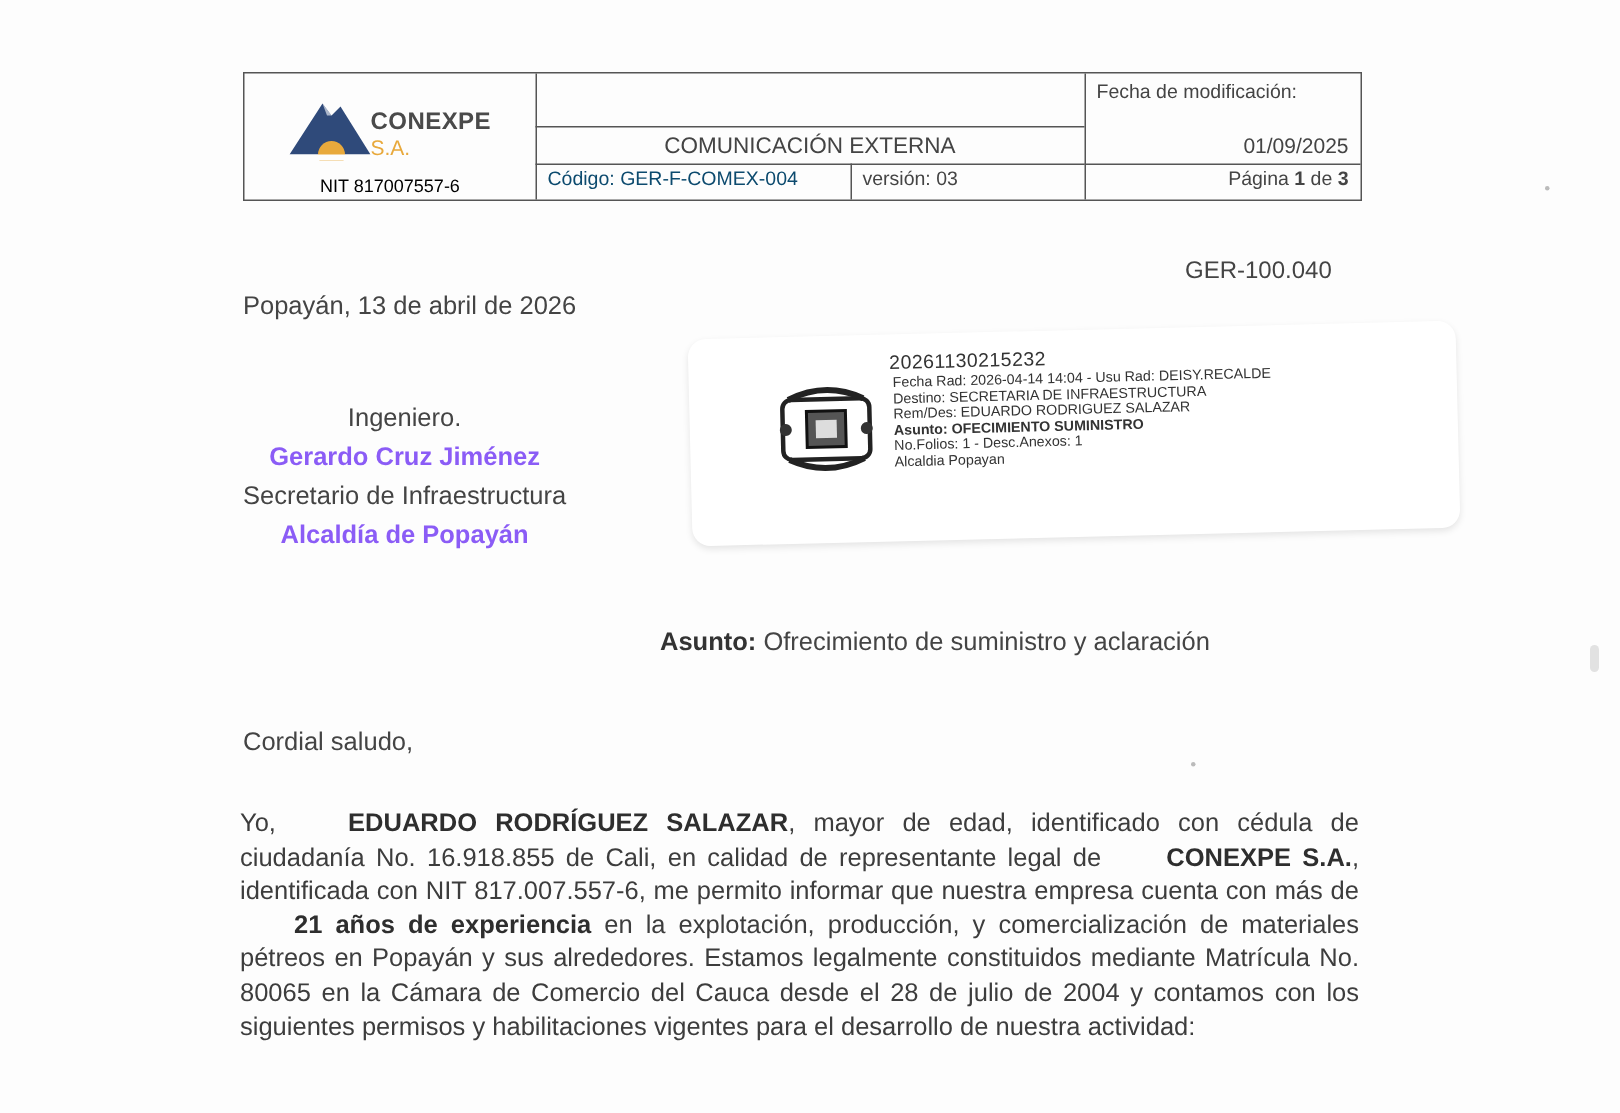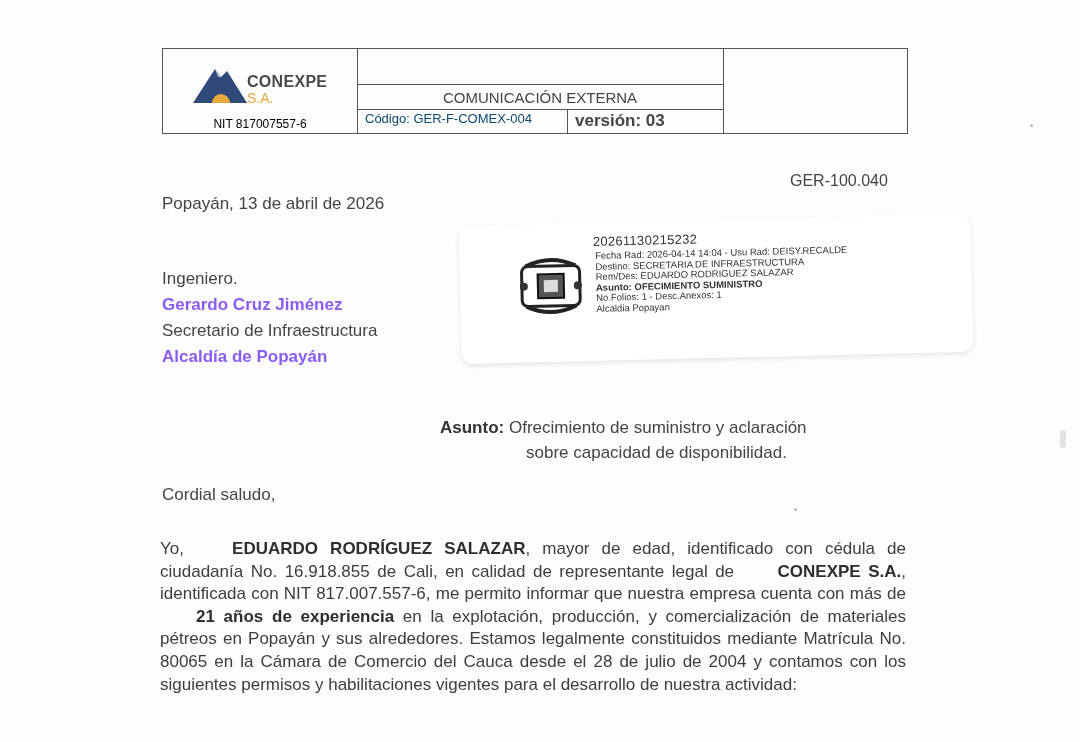--- a/index.html
+++ b/index.html
@@ -18,30 +18,30 @@
     .logo { position: absolute; left: 28px; top: 14px; width: 140px; height: 44px; }
     .logo .co { position: absolute; left: 56px; top: 10px; font-size: 16px; color: #4a4a4a; font-weight: bold; letter-spacing: 0.3px; }
     .logo .sa { position: absolute; left: 56px; top: 27px; font-size: 14px; color: #e8a93c; }
     .nit { position: absolute; left: 0; right: 0; bottom: 2px; text-align: center; font-size: 12px; font-weight: normal; color: #000000; }
     .g-title { position: absolute; left: 0; right: 0; top: 4px; text-align: center; font-size: 17px; font-weight: bold; color: #333; }
     .g-line1 { position: absolute; left: 0; right: 0; top: 35px; border-top: 1.5px solid #555; }
     .g-sub { position: absolute; left: 0; right: 0; top: 40px; text-align: center; font-size: 15px; color: #444; }
     .g-line2 { position: absolute; left: 0; right: 0; top: 60px; border-top: 1.5px solid #555; }
     .g-code { position: absolute; left: 8px; top: 62px; font-size: 13px; color: #0c4a6e; }
     .g-vsep { position: absolute; left: 210px; top: 60px; bottom: 0; border-left: 1.5px solid #555; }
-    .g-ver { position: absolute; left: 218px; top: 62px; font-size: 17px; color: #444; font-weight: bold; }
+    .g-ver { position: absolute; left: 218px; top: 62px; font-size: 13px; color: #444; }
     .f-label { position: absolute; left: 8px; top: 4px; font-size: 13px; color: #444; }
     .f-date { position: absolute; right: 8px; top: 40px; font-size: 14px; color: #444; }
     .f-line { position: absolute; left: 0; right: 0; top: 60px; border-top: 1.5px solid #555; }
     .f-page { position: absolute; right: 8px; top: 62px; font-size: 13px; color: #444; }
     .f-page b { font-weight: bold; }
 
     .ref { position: absolute; left: 790px; top: 172px; font-size: 16px; color: #444; }
     .date { position: absolute; left: 162px; top: 194px; font-size: 17px; color: #444; }
-    .addr { position: absolute; left: 162px; top: 266px; font-size: 17px; color: #444; line-height: 26px; }
+    .addr { position: absolute; left: 162px; top: 266px; font-size: 17px; color: #444; line-height: 26px; text-align: center; }
     .addr .b { font-weight: bold; color: #8b5cf6; }
 
     .stamp {
       position: absolute; left: 460px; top: 220px; width: 512px; height: 138px;
       border-radius: 12px; background: #fff; box-shadow: 0 2px 5px rgba(0,0,0,0.10);
       transform: rotate(-1.4deg);
     }
     .stamp .seal { position: absolute; left: 58px; top: 32px; width: 66px; height: 60px; }
     .stamp .num { position: absolute; left: 134px; top: 11px; font-size: 13px; color: #333; letter-spacing: 0.3px; }
     .stamp .lines { position: absolute; left: 136px; top: 28px; font-size: 9.5px; color: #333; line-height: 10.5px; }
@@ -77,20 +77,26 @@
     <div class="nit">NIT 817007557-6</div>
   </div>
   <div class="col2">
     <div class="g-line1"></div>
     <div class="g-sub">COMUNICACIÓN EXTERNA</div>
     <div class="g-line2"></div>
     <div class="g-code">Código: GER-F-COMEX-004</div>
     <div class="g-vsep"></div>
     <div class="g-ver">versión: 03</div>
   </div>
+  <div class="col3">
+    <div class="f-label">Fecha de modificación:</div>
+    <div class="f-date">01/09/2025</div>
+    <div class="f-line"></div>
+    <div class="f-page"><span>Página </span><b>1</b><span> de </span><b>3</b></div>
+  </div>
 </div>
 
 <div class="ref">GER-100.040</div>
 <div class="date">Popayán, 13 de abril de 2026</div>
 
 <div class="addr">
   <div>Ingeniero.</div>
   <div class="b">Gerardo Cruz Jiménez</div>
   <div>Secretario de Infraestructura</div>
   <div class="b">Alcaldía de Popayán</div>
@@ -113,21 +119,20 @@
     <div>Rem/Des: EDUARDO RODRIGUEZ SALAZAR</div>
     <div class="bb">Asunto: OFECIMIENTO SUMINISTRO</div>
     <div>No.Folios: 1 - Desc.Anexos: 1</div>
     <div>Alcaldia Popayan</div>
   </div>
 </div>
 
 <div class="subject">
   <span class="lbl">Asunto:</span>
   <span>Ofrecimiento de suministro y aclaración</span>
-  <span class="l2">sobre capacidad de disponibilidad.</span>
 </div>
 
 <div class="greet">Cordial saludo,</div>
 
 <div class="para"><span>Yo, </span><b>EDUARDO RODRÍGUEZ SALAZAR</b><span>, mayor de edad, identificado con cédula de ciudadanía No. 16.918.855 de Cali, en calidad de representante legal de </span><b>CONEXPE S.A.</b><span>, identificada con NIT 817.007.557-6, me permito informar que nuestra empresa cuenta con más de </span><b>21 años de experiencia</b><span> en la explotación, producción, y comercialización de materiales pétreos en Popayán y sus alrededores. Estamos legalmente constituidos mediante Matrícula No. 80065 en la Cámara de Comercio del Cauca desde el 28 de julio de 2004 y contamos con los siguientes permisos y habilitaciones vigentes para el desarrollo de nuestra actividad:</span></div>
 
 <div class="dot" style="left:1030px; top:124px;"></div>
 <div class="dot" style="left:794px; top:508px;"></div>
 <div class="dot" style="left:1060px; top:430px; width:6px; height:18px; border-radius:3px; background:#e2e2e2;"></div>
 

